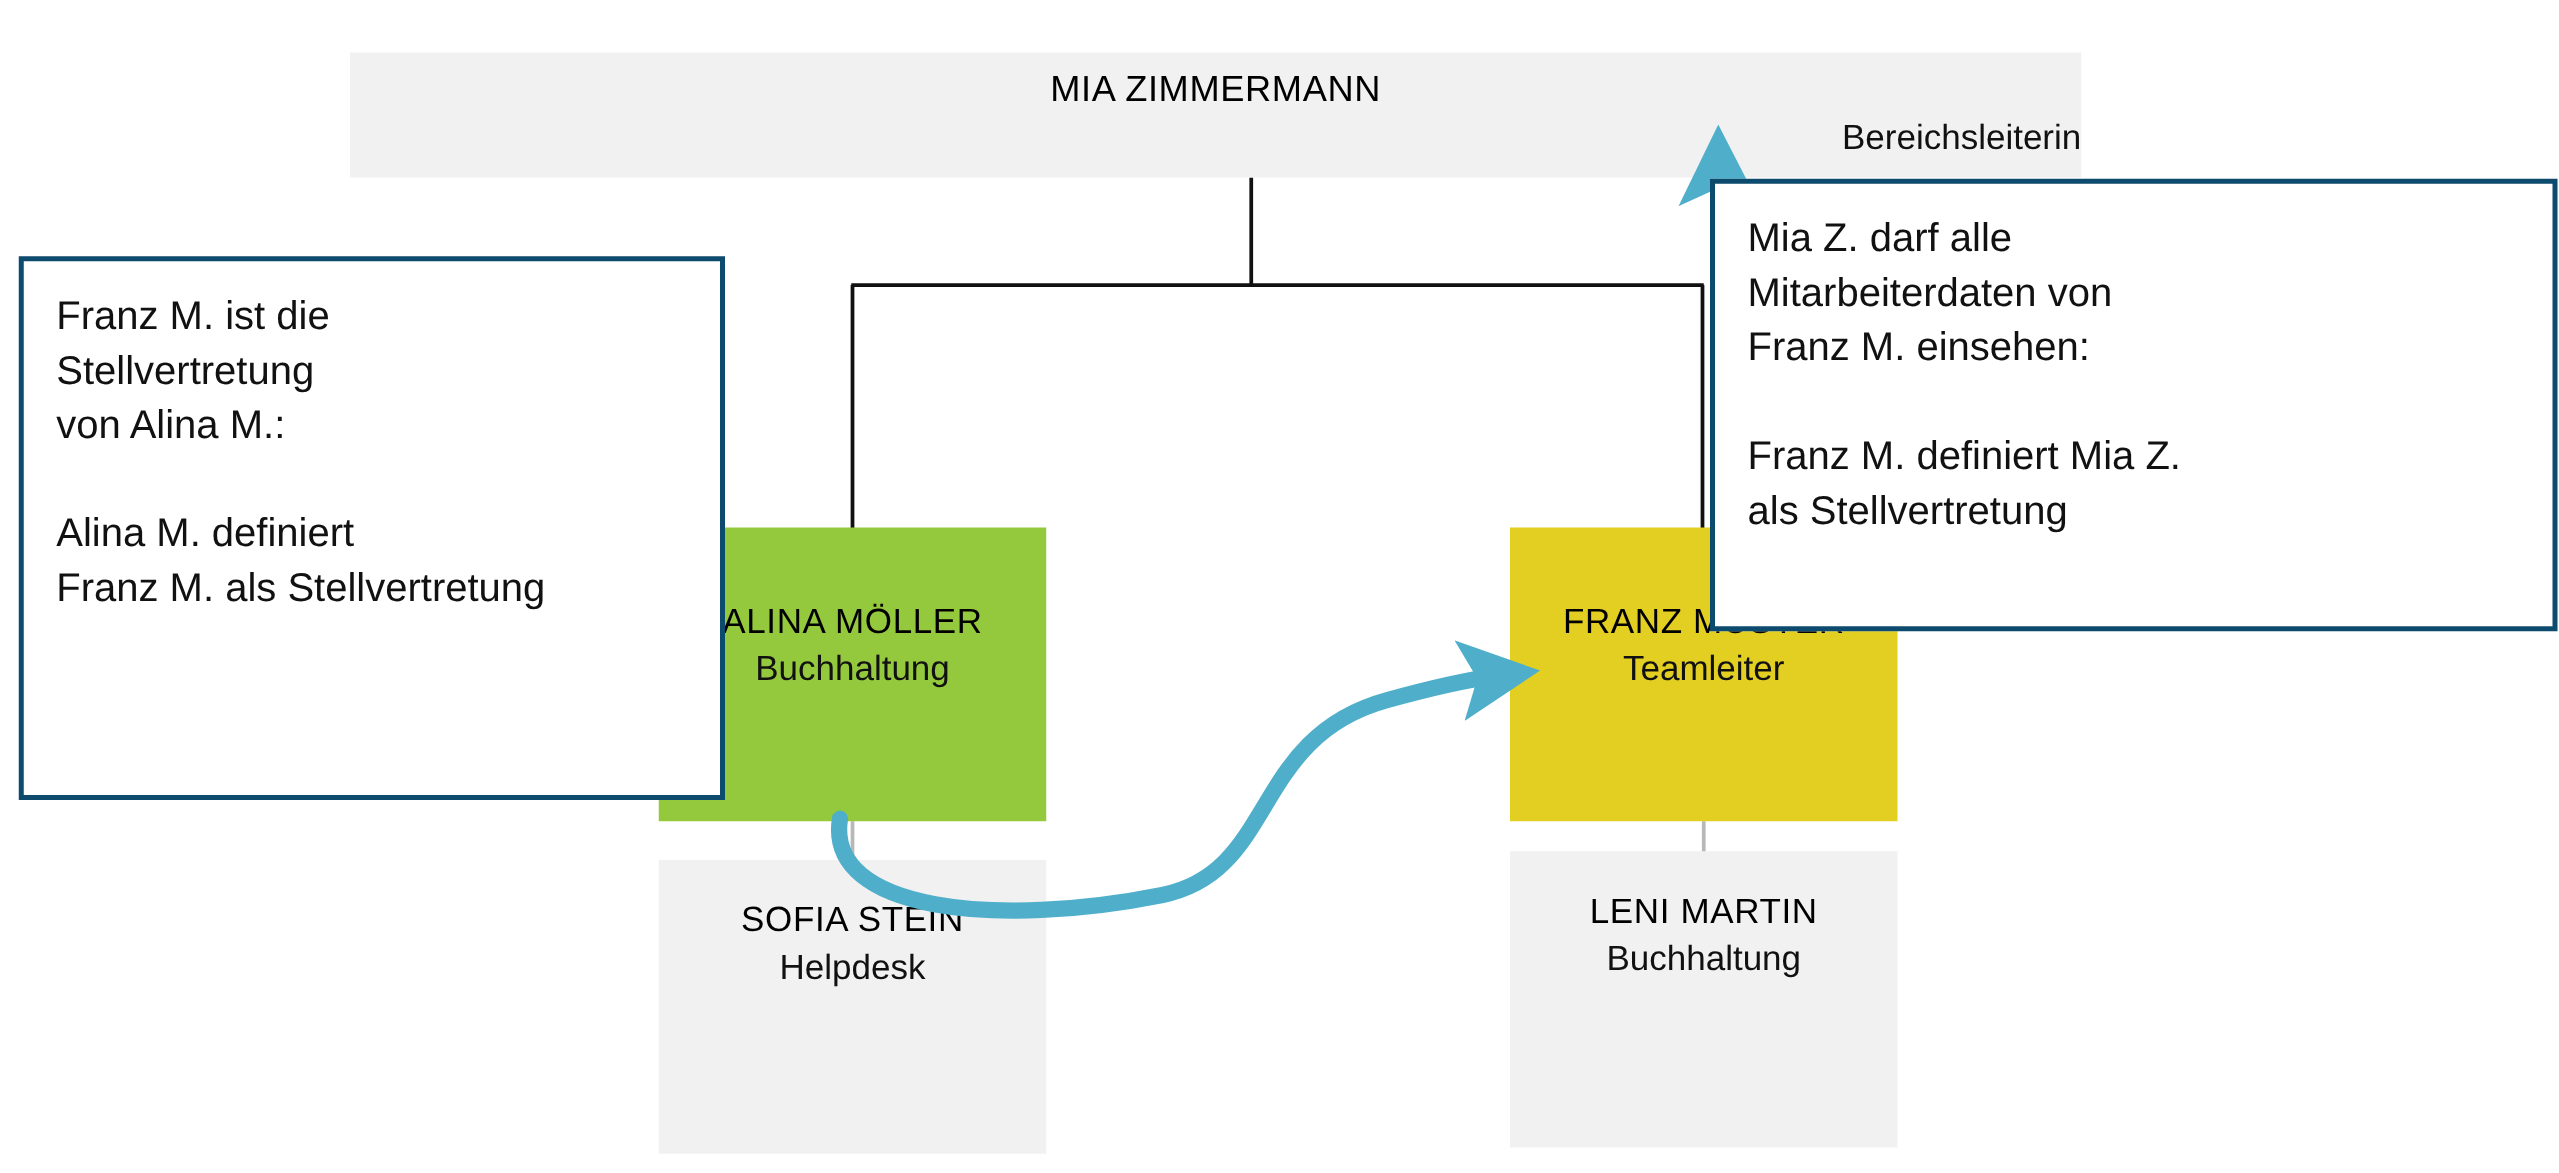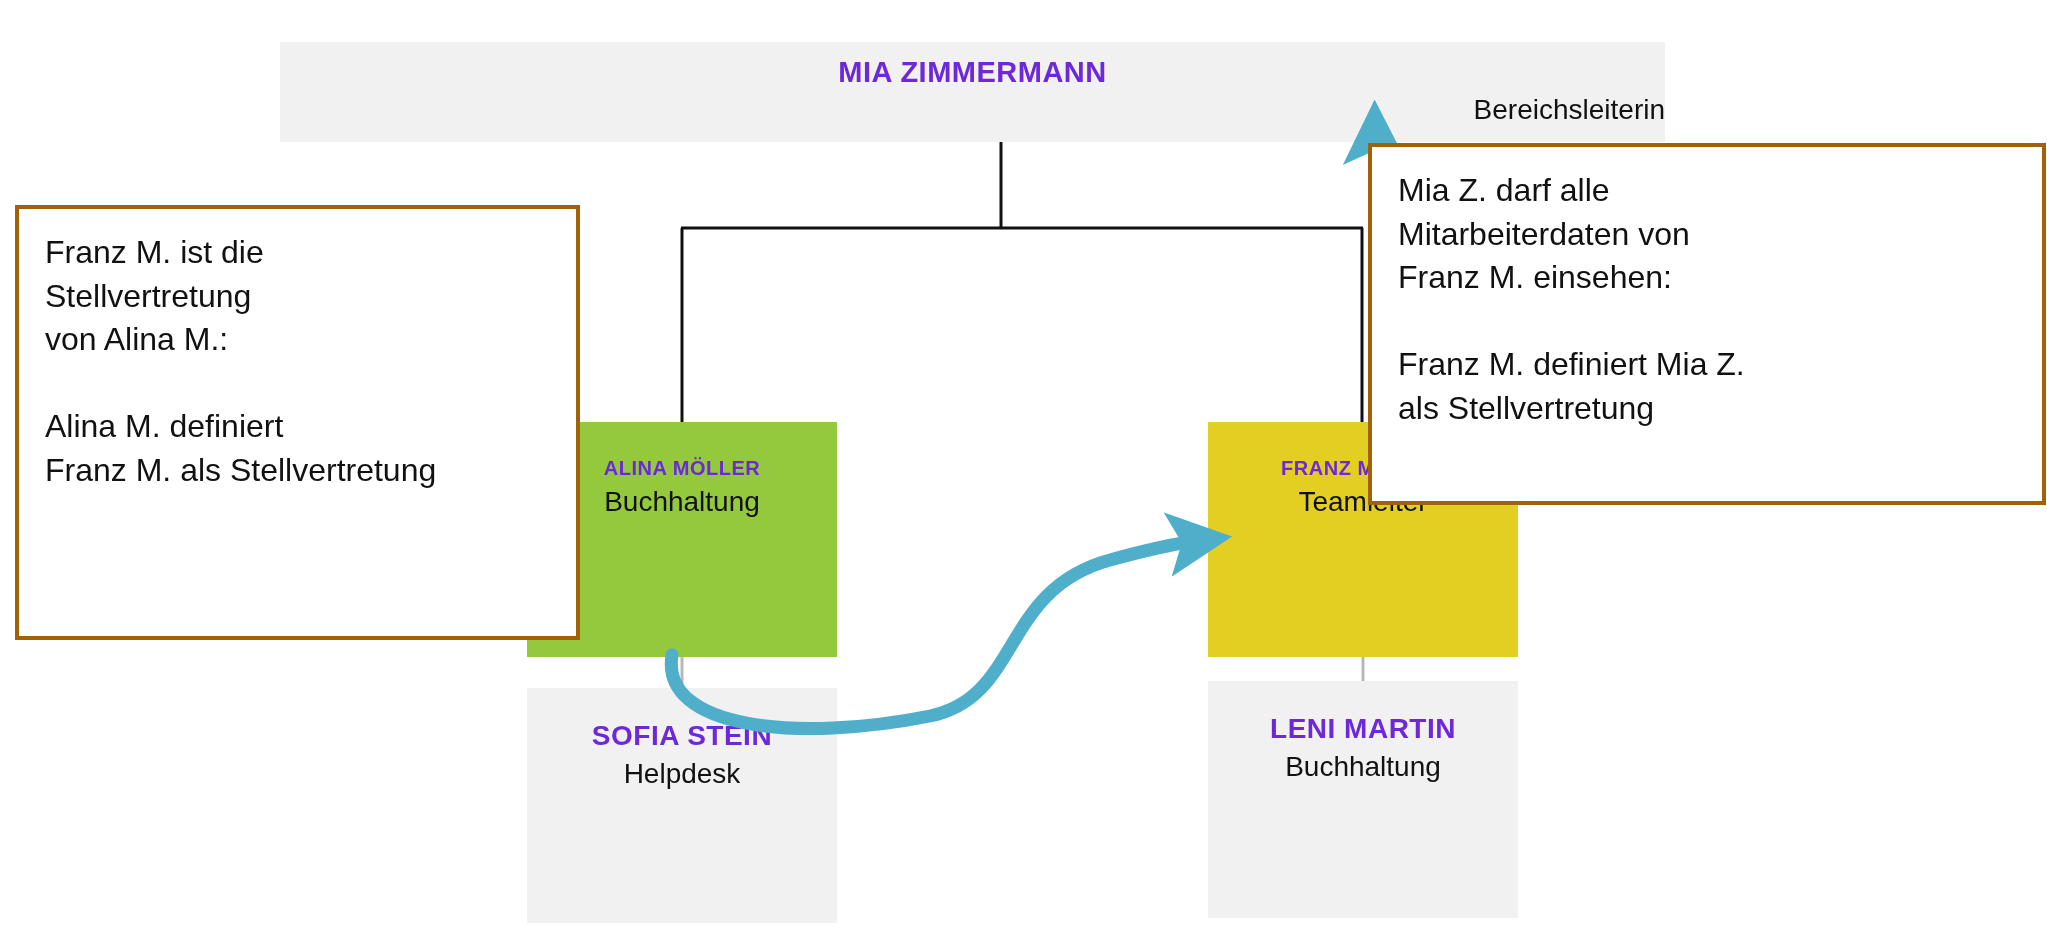--- a/index.html
+++ b/index.html
@@ -32,23 +32,23 @@
   
   .node {
     position: absolute;
     box-sizing: border-box;
     display: block;
     text-align: center;
     z-index: 2;
   }
   .node .nm {
     display: block;
-    font-weight: bold;
+    font-weight: normal;
     letter-spacing: 0.5px;
-    color: #6d28d9;
+    color: #000000;
     white-space: nowrap;
   }
   .node .rl {
     display: block;
     color: #111111;
     white-space: nowrap;
   }
 
   
   #node-mia {
@@ -72,21 +72,21 @@
     padding-top: 35px;
   }
   #node-franz {
     left: 1208px;
     top: 422px;
     width: 310px;
     height: 235px;
     background: #e3ce22;
     padding-top: 35px;
   }
-  #node-alina .nm, #node-franz .nm { font-size: 20px; }
+  #node-alina .nm, #node-franz .nm { font-size: 28px; margin-top: 24px; }
   #node-alina .rl, #node-franz .rl { font-size: 28px; margin-top: 6px; }
 
   
   #node-sofia {
     left: 527px;
     top: 688px;
     width: 310px;
     height: 235px;
     background: #f1f1f1;
     padding-top: 32px;
@@ -100,21 +100,21 @@
     padding-top: 32px;
   }
   #node-sofia .nm, #node-leni .nm { font-size: 28px; }
   #node-sofia .rl, #node-leni .rl { font-size: 28px; margin-top: 6px; }
 
   
   .callout {
     position: absolute;
     box-sizing: border-box;
     background: #ffffff;
-    border: 4px solid #a16207;
+    border: 4px solid #0c4a6e;
     z-index: 5;
     color: #111111;
     font-size: 32px;
     line-height: 1.36;
     padding: 22px 26px 20px 26px;
     white-space: pre-line;
   }
   #callout-left {
     left: 15px;
     top: 205px;

